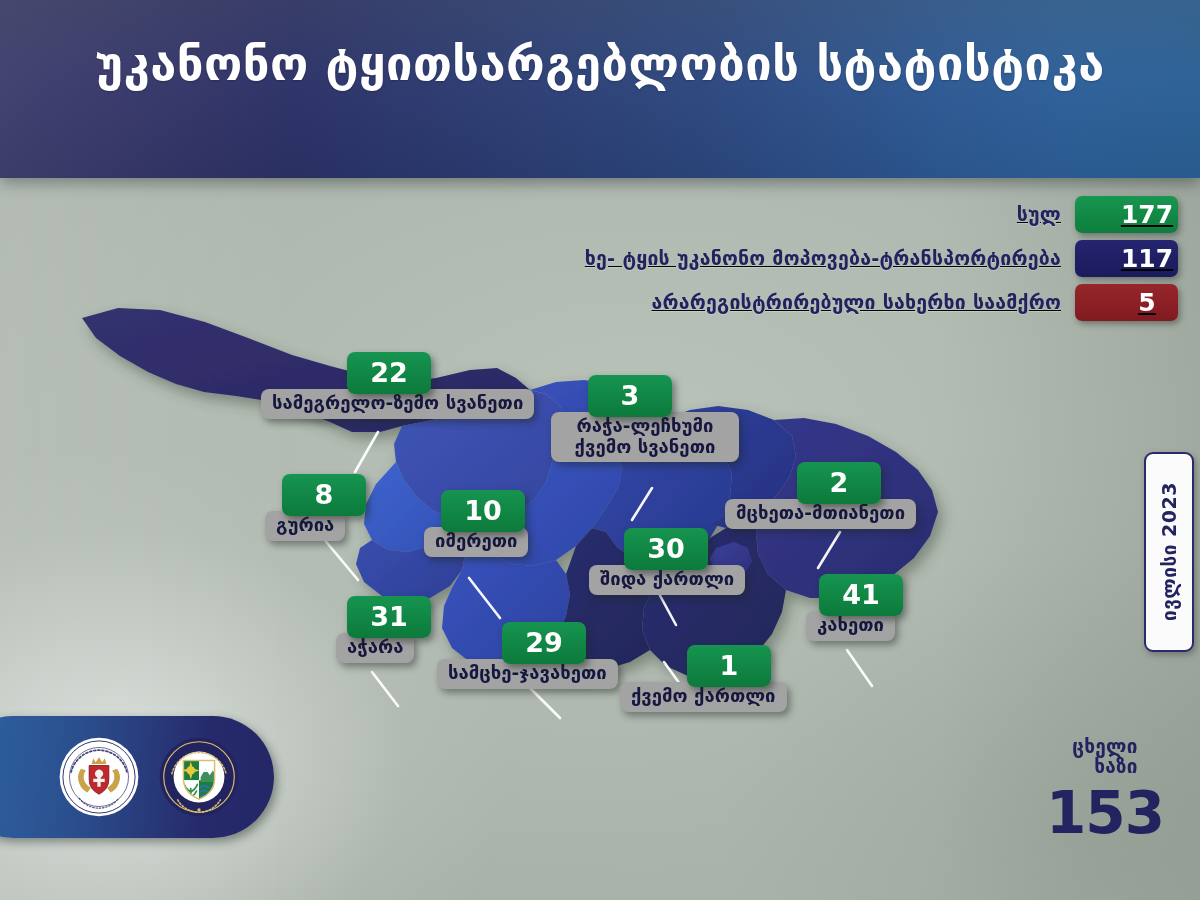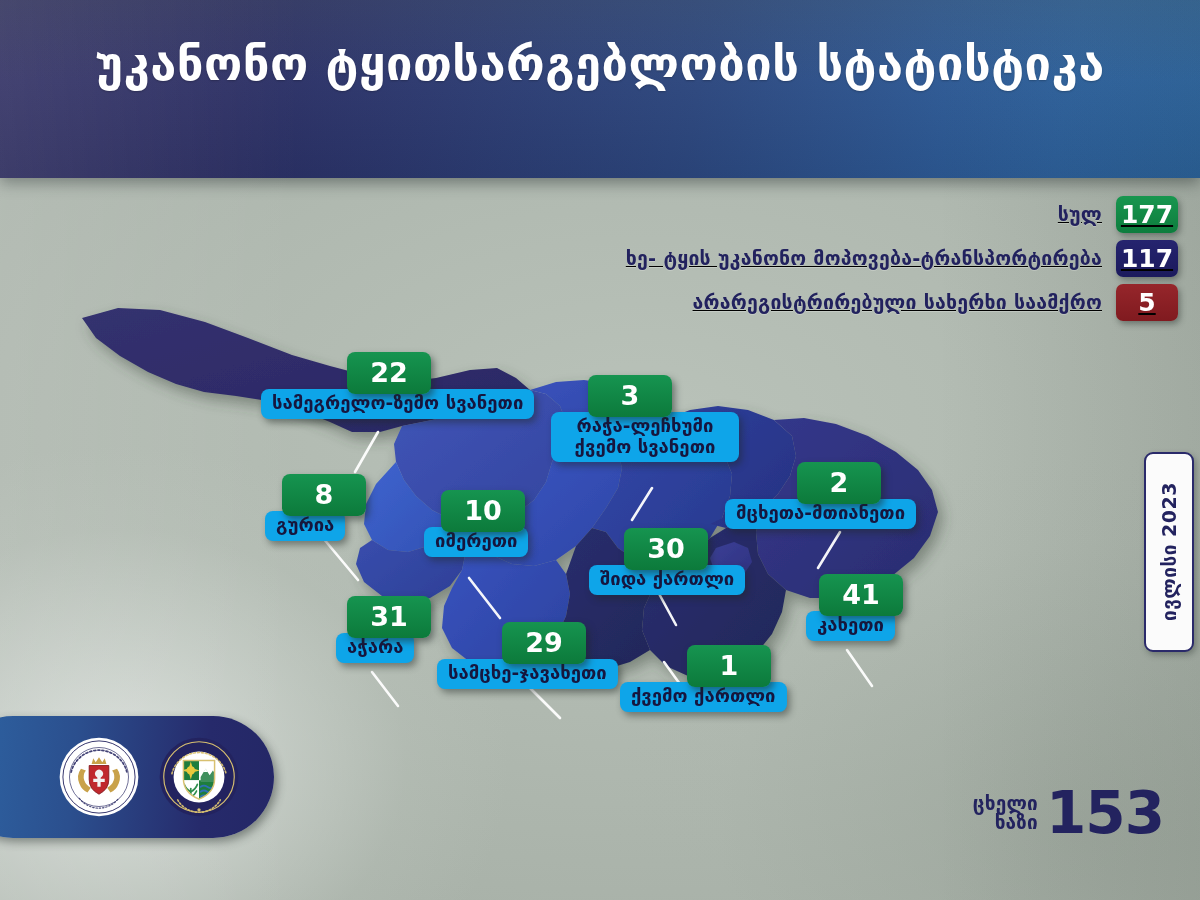--- a/index.html
+++ b/index.html
@@ -58,41 +58,42 @@
     color:#22225e;font-size:19.5px;font-weight:700;letter-spacing:.2px;
     white-space:nowrap;text-align:right;
     text-shadow:0 1px 0 rgba(255,255,255,.22);
   }
   .legend-chip{
     width:62px;height:37px;border-radius:7px;
     display:flex;align-items:center;justify-content:center;
     color:#fff;font-size:25px;font-weight:700;line-height:1;
     box-shadow:2px 3px 6px rgba(35,45,40,.45);
     flex:0 0 auto;
+    padding-left:41px;
   }
   .chip-green{background:linear-gradient(180deg,#18964f 0%,#0d7d3d 100%);}
   .chip-navy{background:linear-gradient(180deg,#25246f 0%,#1b1a5c 100%);text-align:right;}
   .chip-red{background:linear-gradient(180deg,#96262b 0%,#801a1f 100%);}
 
   
   .map-wrap{position:absolute;left:0;top:170px;width:1200px;height:640px;z-index:2;}
   .map-wrap svg{display:block;width:1200px;height:640px;overflow:visible;}
 
   
   .marker{position:absolute;z-index:7;}
   .m-num{
     height:42px;min-width:60px;padding:0 12px;border-radius:8px;
     background:linear-gradient(180deg,#169450 0%,#0c7a3b 100%);
     color:#fff;font-size:27px;font-weight:700;line-height:42px;text-align:center;
     box-shadow:3px 4px 7px rgba(30,40,35,.5);
     position:relative;
   }
   .m-name{
     margin-top:-5px;padding:4px 11px 5px;border-radius:8px;
-    background:#0ea5e9;color:#16163f;
+    background:#a3a3a3;color:#16163f;
     font-size:18.5px;font-weight:700;line-height:1.12;white-space:nowrap;
     box-shadow:3px 4px 7px rgba(30,40,35,.45);
     display:inline-block;
   }
   .m-name.two-line{white-space:normal;text-align:center;}
   .m-ctr   {text-align:center;}
   .m-ctr .m-num{display:inline-block;}
 
   
   .leaders{position:absolute;inset:0;z-index:6;pointer-events:none;}
@@ -117,21 +118,21 @@
     box-shadow:3px 4px 10px rgba(30,40,35,.45);
     display:flex;align-items:center;justify-content:flex-end;gap:18px;
     padding-right:34px;box-sizing:border-box;z-index:9;
   }
   .seal{width:82px;height:82px;border-radius:50%;position:relative;flex:0 0 auto;}
   .seal svg{display:block;width:82px;height:82px;}
 
   
   .hotline{
     position:absolute;right:36px;bottom:58px;z-index:9;
-    display:flex;align-items:center;gap:8px;
+    display:flex;align-items:center;gap:8px;flex-direction:column;
   }
   .hotline-words{
     display:flex;flex-direction:column;line-height:1.02;
     color:#23235f;font-size:19px;font-weight:700;text-align:right;letter-spacing:.2px;
   }
   .hotline-num{color:#23235f;font-size:58px;font-weight:700;line-height:1;letter-spacing:-1px;}
 </style>
 </head>
 <body>
 

